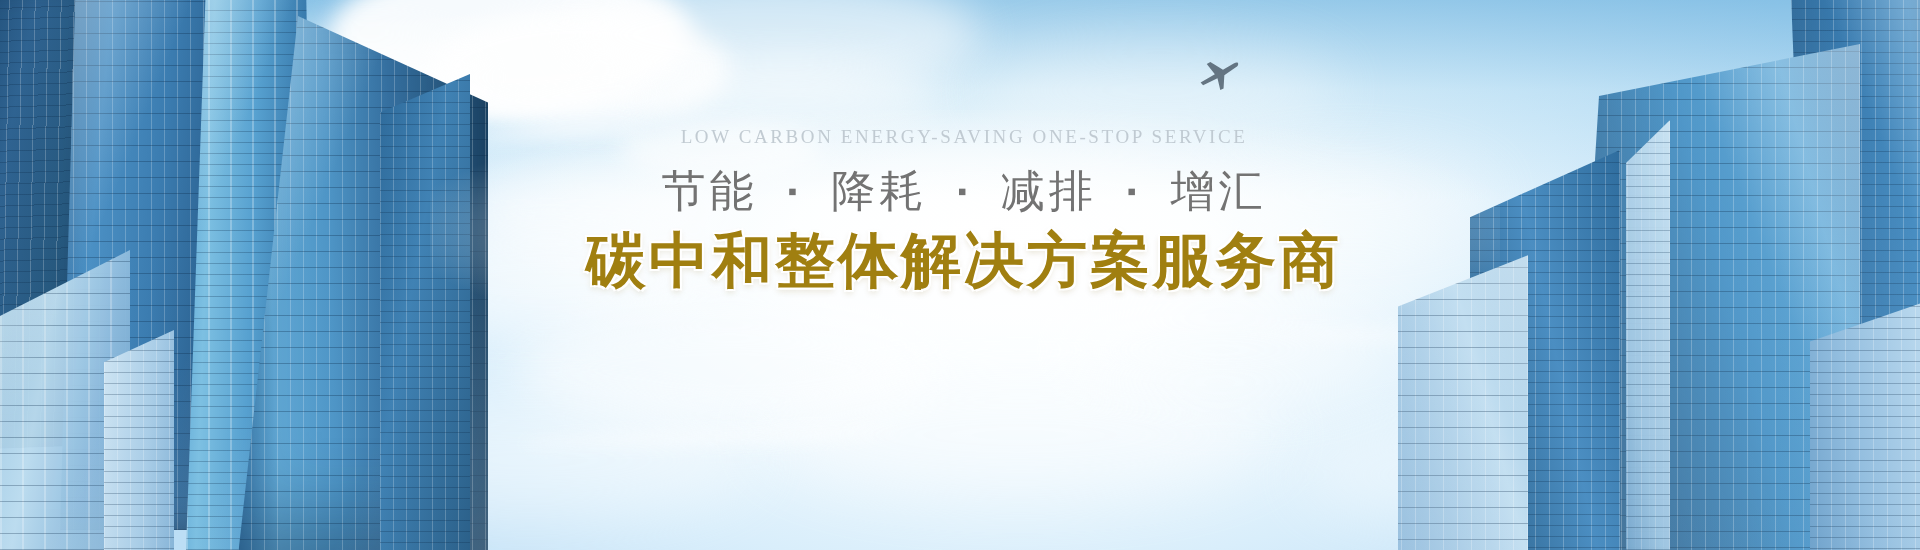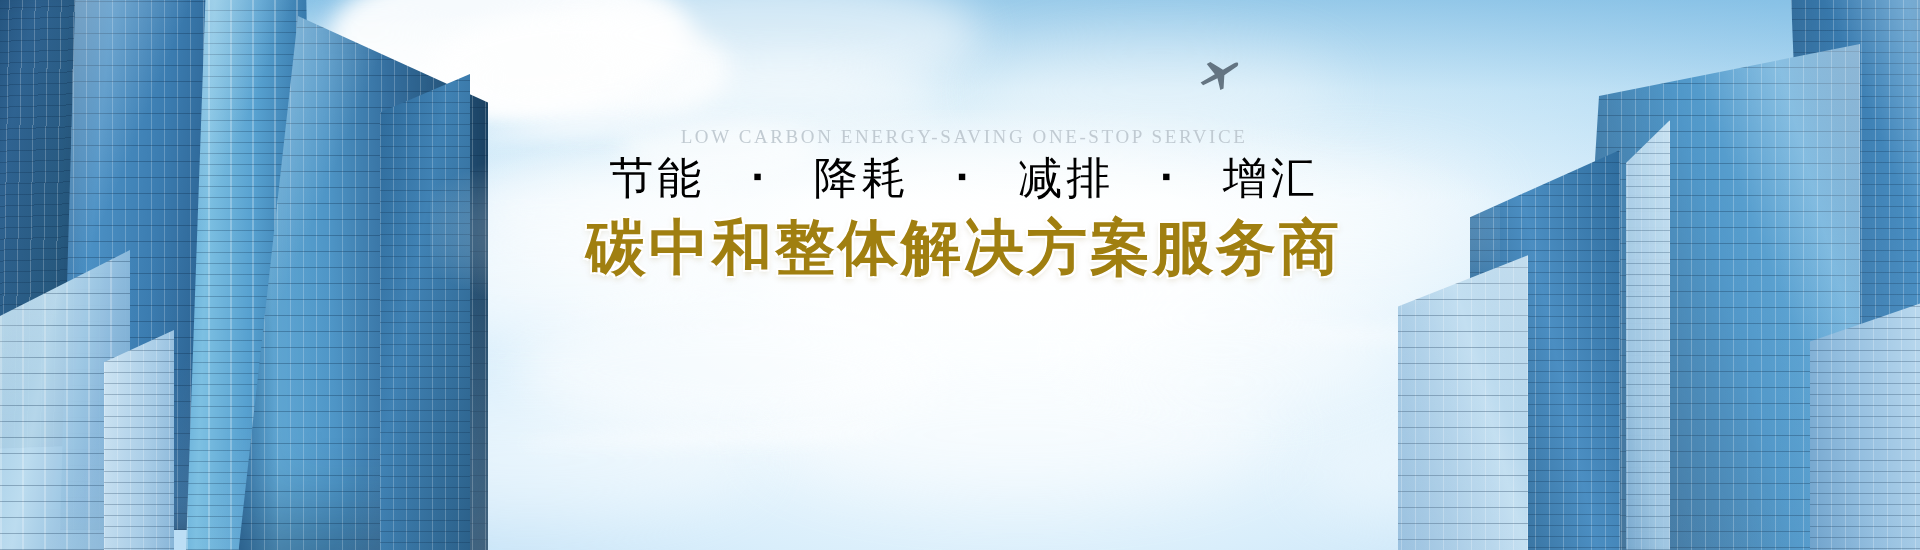--- a/index.html
+++ b/index.html
@@ -210,24 +210,24 @@
   }
   #eyebrow {
     font-family:"Liberation Serif", serif;
     font-size:19px;
     letter-spacing:2.6px;
     color:#b9c3cb;
     opacity:.85;
     white-space:nowrap;
   }
   #subtitle {
-    margin-top:1px;
-    font-family:Liberation Mono, monospace;
+    margin-top:14px;
+    font-family:Liberation Sans, sans-serif;
     font-size:44px;
-    color:#000000;
+    color:#737373;
     letter-spacing:4px;
     white-space:nowrap;
     text-shadow:0 1px 2px rgba(255,255,255,.65);
   }
   #subtitle .sep {
     display:inline-block;
     font-size:26px;
     vertical-align:middle;
     margin:0 14px;
     position:relative;

